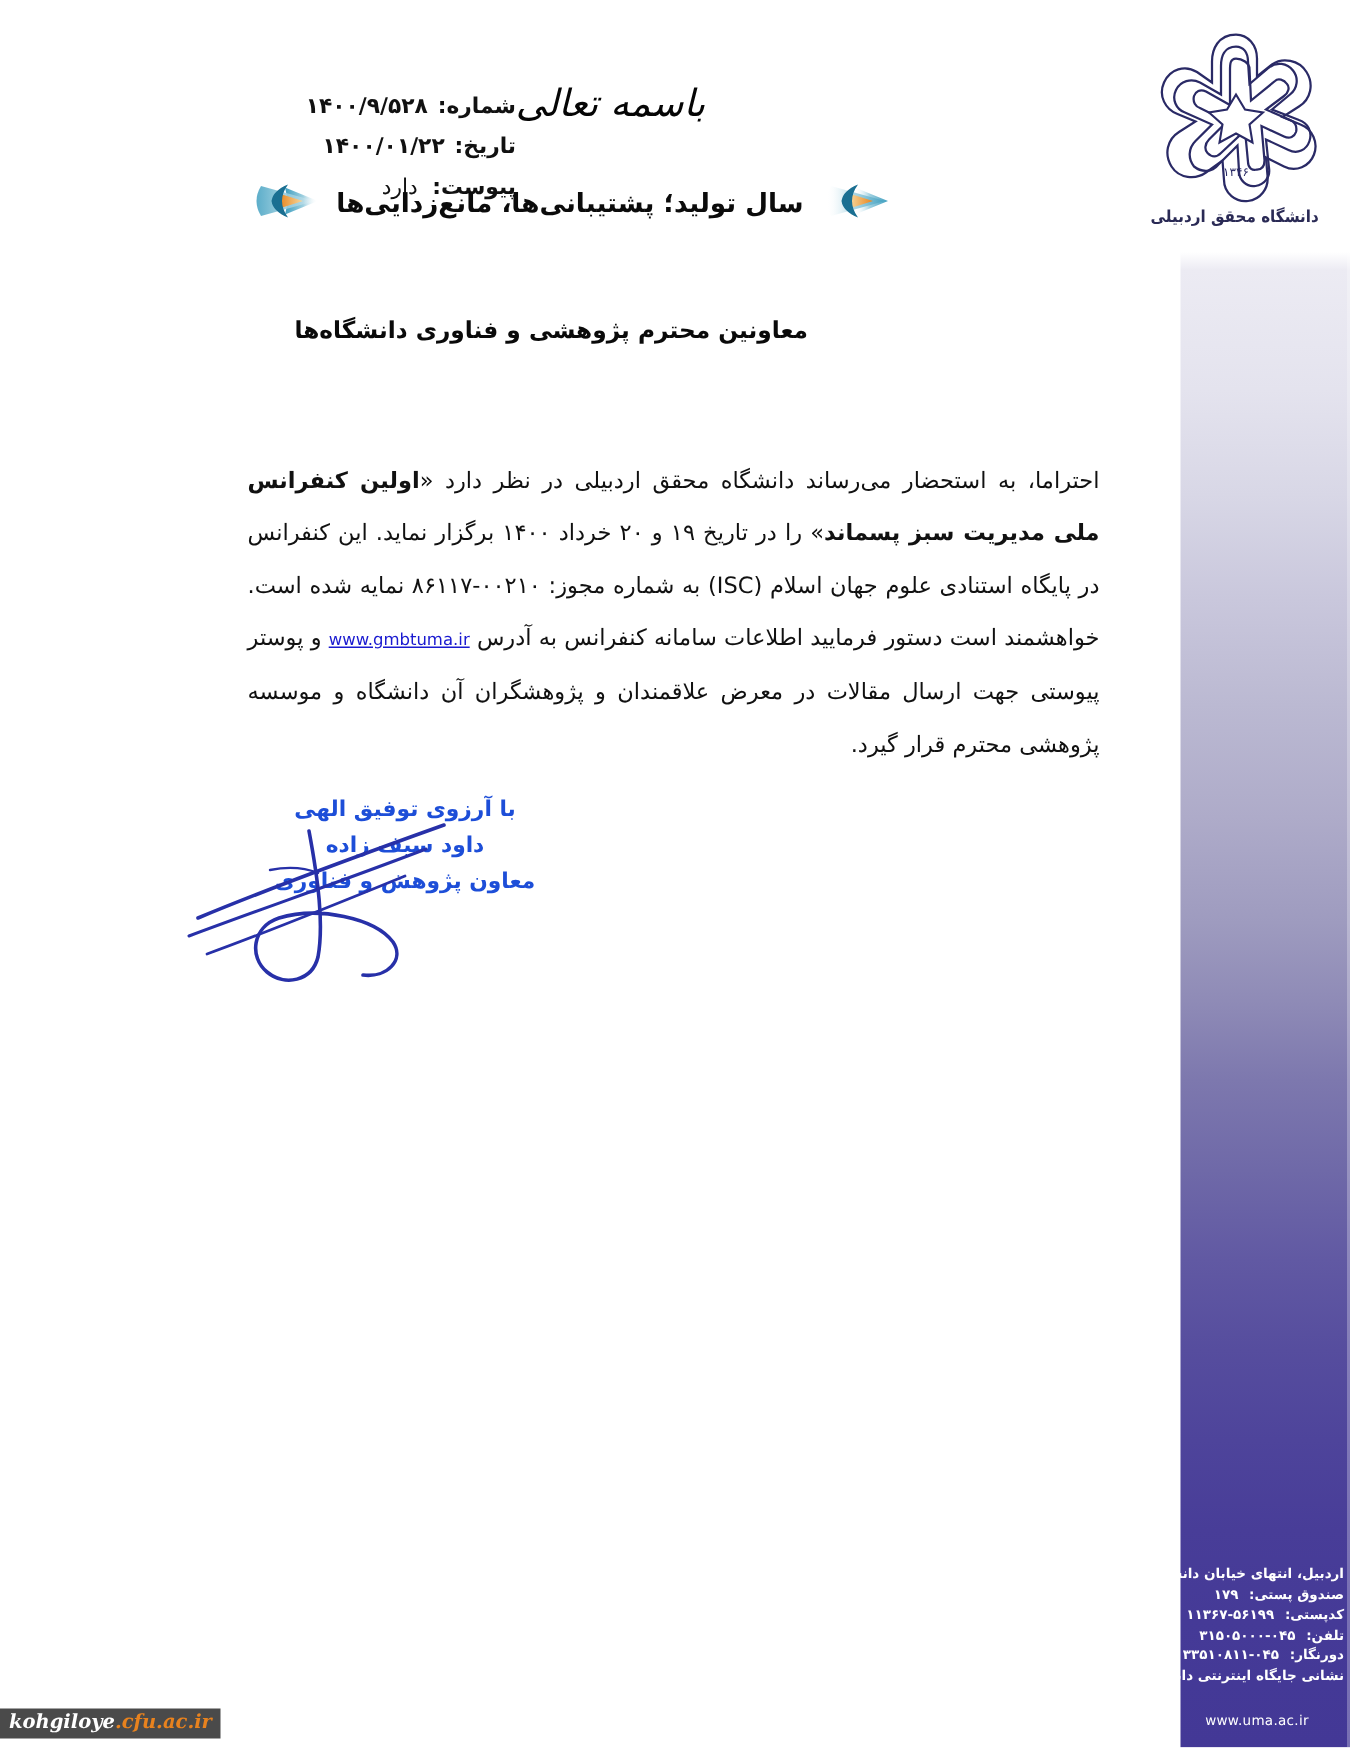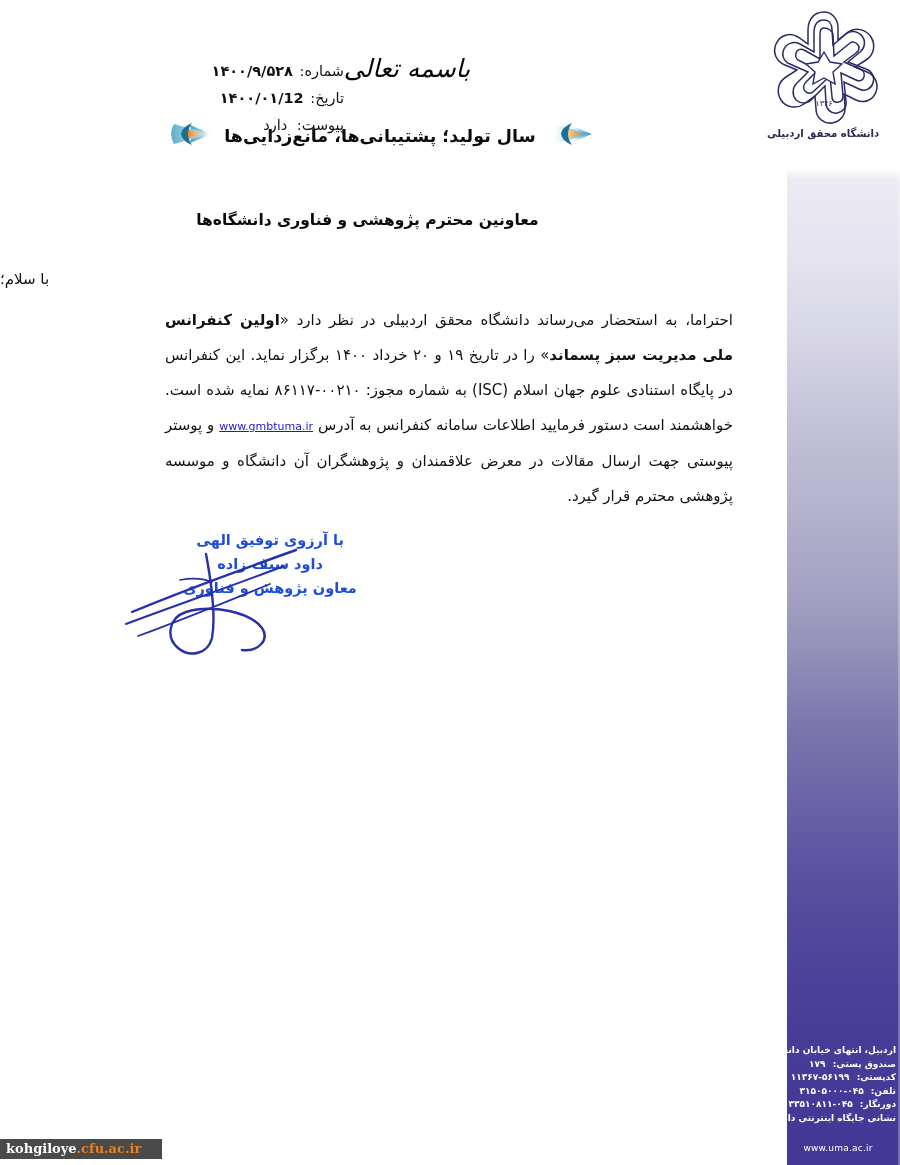--- a/index.html
+++ b/index.html
@@ -48,21 +48,21 @@
     top: 168px;
     right: 0;
     width: 2px;
     height: 997px;
     background: rgba(255,255,255,0.28);
   }
 
   
   .logo-wrap {
     position: absolute;
-    top: 4px;
+    top: 15px;
     right: 16px;
     width: 120px;
     height: 158px;
     text-align: left;
   }
   .logo-mark { display: block; margin: 0 auto; }
   .logo-caption {
     margin-top: 1px;
     font-size: 11px;
     color: #2a2a55;
@@ -81,21 +81,21 @@
     text-align: left;
     direction: rtl;
   }
   .meta-row {
     font-size: 14.5px;
     color: #111111;
     line-height: 27px;
     white-space: nowrap;
     text-align: right;
   }
-  .meta-label { font-weight: normal; }
+  .meta-label { font-weight: bold; }
   .meta-value { font-weight: bold; margin-right: 2px; }
   .meta-row.attachment .meta-value { font-weight: normal; margin-right: 5px; }
 
   
   .basmala {
     position: absolute;
     top: 54px;
     left: 0;
     width: 760px;
     text-align: center;
@@ -217,22 +217,23 @@
     direction: ltr;
     letter-spacing: 0.2px;
   }
 
   
   .watermark {
     position: absolute;
     left: 0;
     bottom: 6px;
     background: #4a4a4a;
-    padding: 2px 21px 3px 6px;
+    padding: 2px 6px 3px 6px;
     font-family: "DejaVu Serif", "Liberation Serif", serif;
+    font-style: italic;
     font-weight: bold;
     font-size: 13px;
     direction: ltr;
     white-space: nowrap;
   }
   .wm-a { color: #ffffff; }
   .wm-b { color: #e8821e; }
 </style>
 </head>
 <body>
@@ -257,21 +258,21 @@
     <div class="logo-caption">دانشگاه محقق اردبیلی</div>
   </div>
 
   <div class="meta">
     <div class="meta-row">
       <span class="meta-label">شماره:</span>
       <span class="meta-value">۱۴۰۰/۹/۵۲۸</span>
     </div>
     <div class="meta-row">
       <span class="meta-label">تاریخ:</span>
-      <span class="meta-value">۱۴۰۰/۰۱/12</span>
+      <span class="meta-value">۱۴۰۰/۰۱/۲۲</span>
     </div>
     <div class="meta-row attachment">
       <span class="meta-label">پیوست:</span>
       <span class="meta-value">دارد</span>
     </div>
   </div>
 
   <div class="basmala">باسمه تعالی</div>
 
   <div class="slogan-line">
@@ -300,21 +301,20 @@
         <path d="M0 13 L22 4 L20 13 L22 22 Z" fill="url(#orn1)" transform="translate(44,0) scale(-1,1)"></path>
         <path d="M2 13 L38 3 Q44 13 38 23 Z" fill="url(#orn1)" opacity="0.85" transform="translate(44,0) scale(-1,1)"></path>
         <path d="M10 13 L26 8 L24 13 L26 18 Z" fill="url(#orn1b)" transform="translate(44,0) scale(-1,1)"></path>
         <path d="M20 2 Q28 13 20 24 Q30 20 31 13 Q30 6 20 2 Z" fill="#1a6f92" transform="translate(44,0) scale(-1,1)"></path>
       </svg>
     </span>
   </div>
 
   <div class="addressee">معاونین محترم پژوهشی و فناوری دانشگاه‌ها</div>
 
-  <div class="greeting">با سلام؛</div>
 
   <div class="body-text">
     <span>احتراما، به استحضار می‌رساند دانشگاه محقق اردبیلی در نظر دارد «</span><b>اولین کنفرانس ملی مدیریت سبز پسماند</b><span>» را در تاریخ ۱۹ و ۲۰ خرداد ۱۴۰۰ برگزار نماید. این کنفرانس در پایگاه استنادی علوم جهان اسلام (</span><span class="isc-latin">ISC</span><span>) به  شماره مجوز: ۰۰۲۱۰-۸۶۱۱۷ نمایه شده است. خواهشمند است دستور فرمایید اطلاعات سامانه کنفرانس به آدرس </span><span class="link">www.gmbtuma.ir</span><span> و پوستر پیوستی جهت ارسال مقالات در معرض علاقمندان و پژوهشگران آن دانشگاه و موسسه پژوهشی محترم قرار گیرد.</span>
   </div>
 
   <div class="signature-block">
     <div class="sig-line">با آرزوی توفیق الهی</div>
     <div class="sig-line">داود سیف زاده</div>
     <div class="sig-line">معاون پژوهش و فناوری</div>
   </div>

